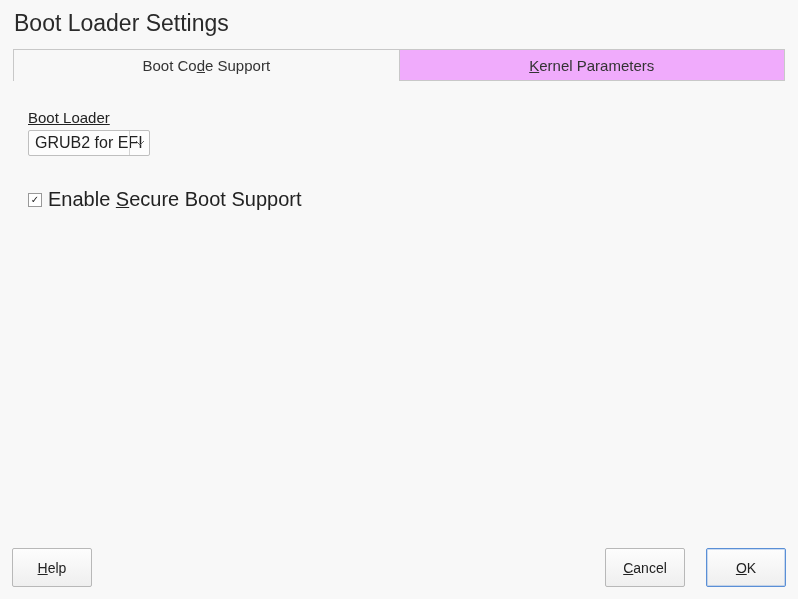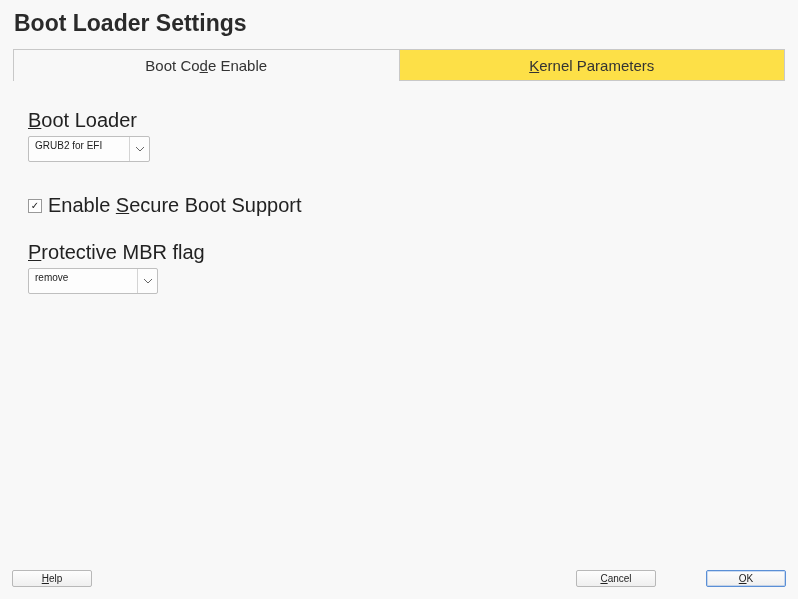--- a/index.html
+++ b/index.html
@@ -12,34 +12,34 @@
       height: 599px;
       background: #f8f8f8;
       font-family: -apple-system, BlinkMacSystemFont, "Segoe UI", Arial, sans-serif;
       font-size: 14px;
       color: #222;
       position: relative;
       overflow: hidden;
     }
     .title {
       font-size: 23px;
-      font-weight: 700;
+      font-weight: 400;
       padding: 10px 14px 6px 14px;
       color: #2a2a2a;
     }
     .tabs {
       display: flex;
       margin: 6px 13px 0 13px;
       border-bottom: 1px solid #c8c8c8;
     }
     .tab {
       flex: 1;
       text-align: center;
       padding: 7px 0 6px 0;
-      background: #fde047;
+      background: #f0abfc;
       border: 1px solid #c8c8c8;
       border-bottom: none;
       font-size: 15px;
       color: #333;
       cursor: pointer;
       margin-left: -1px;
     }
     .tab:first-child {
       margin-left: 0;
     }
@@ -58,35 +58,36 @@
       background: #f8f8f8;
     }
     .underline {
       text-decoration: underline;
       text-decoration-thickness: 1px;
     }
     .content {
       padding: 28px 28px 0 28px;
     }
     .field-label {
-      font-size: 20px;
+      font-size: 15px;
       color: #222;
       margin-bottom: 4px;
+      text-decoration: underline;
     }
     .select-wrap {
       position: relative;
       display: inline-block;
       border: 1px solid #bfbfbf;
       background: #fdfdfd;
       height: 26px;
       border-radius: 2px;
     }
     .select-value {
       padding: 3px 28px 3px 6px;
-      font-size: 10px;
+      font-size: 16px;
       color: #222;
       white-space: nowrap;
     }
     .select-arrow {
       position: absolute;
       right: 0;
       top: 0;
       width: 20px;
       height: 100%;
       border-left: 1px solid #d4d4d4;
@@ -130,50 +131,49 @@
       left: 0;
       right: 0;
       bottom: 0;
       display: flex;
       justify-content: space-between;
       align-items: center;
       padding: 10px 12px 12px 12px;
     }
     .footer-right {
       display: flex;
-      gap: 15px;
+      gap: 21px;
     }
     .btn {
       min-width: 80px;
-      height: 17px;
+      height: 39px;
       padding: 0 14px;
       border: 1px solid #b8b8b8;
       background: linear-gradient(#fdfdfd, #efefef);
       border-radius: 2px;
-      font-size: 10px;
+      font-size: 14px;
       color: #222;
       cursor: pointer;
       display: inline-flex;
       align-items: center;
       justify-content: center;
     }
     .btn.primary {
       border: 1px solid #5a8fd6;
       box-shadow: inset 0 0 0 1px rgba(90,143,214,0.3);
-      margin-left: 35px;
     }
   </style>
 </head>
 <body>
 
 <div class="title">Boot Loader Settings</div>
 
 <div class="tabs">
   <div class="tab active">
-    <span><span>Boot Co</span><span class="underline">d</span><span>e Enable</span></span>
+    <span><span>Boot Co</span><span class="underline">d</span><span>e Support</span></span>
   </div>
   <div class="tab">
     <span><span></span><span class="underline">K</span><span>ernel Parameters</span></span>
   </div>
 </div>
 
 <div class="content">
   <div class="field-label">
     <span></span><span class="underline">B</span><span>oot Loader</span>
   </div>
@@ -186,33 +186,20 @@
     </div>
   </div>
 
   <div class="checkbox-row">
     <div class="checkbox">✓</div>
     <div class="checkbox-label">
       <span>Enable </span><span class="underline">S</span><span>ecure Boot Support</span>
     </div>
   </div>
 
-  <div class="mbr-section">
-    <div class="field-label">
-      <span></span><span class="underline">P</span><span>rotective MBR flag</span>
-    </div>
-    <div class="select-wrap" style="width:130px;">
-      <div class="select-value">remove</div>
-      <div class="select-arrow">
-        <svg viewBox="0 0 8 5">
-            <path d="M0 0 L4 4 L8 0" fill="none" stroke="#666" stroke-width="1"></path>
-          </svg>
-      </div>
-    </div>
-  </div>
 </div>
 
 <div class="footer">
   <div class="btn">
     <span><span></span><span class="underline">H</span><span>elp</span></span>
   </div>
   <div class="footer-right">
     <div class="btn">
       <span><span></span><span class="underline">C</span><span>ancel</span></span>
     </div>

